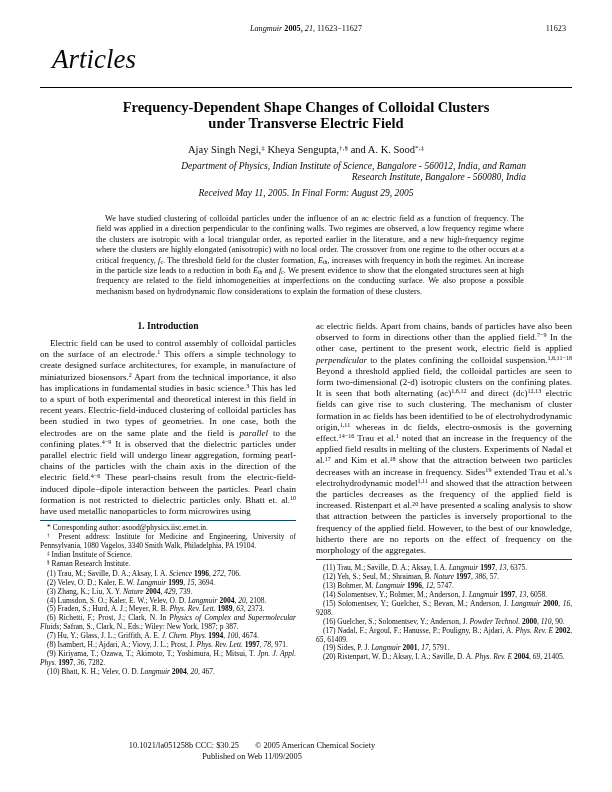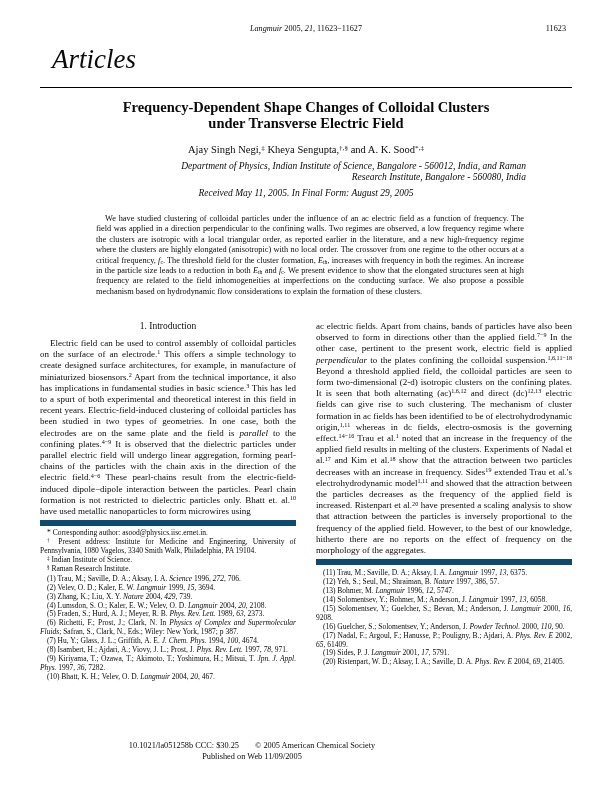--- a/index.html
+++ b/index.html
@@ -3,21 +3,21 @@
 <meta charset="utf-8">
 <style>
   html,body{margin:0;padding:0;}
   body{
     width:612px;height:792px;background:#ffffff;color:#0a0a0a;
     font-family:"Liberation Serif","DejaVu Serif",serif;
     -webkit-font-smoothing:antialiased;
   }
   .page{position:relative;width:612px;height:792px;overflow:hidden;background:#fff;}
   .i{font-style:italic;}
-  .b{font-weight:normal;}
+  .b{font-weight:bold;}
   .sup{font-size:0.68em;position:relative;top:-0.45em;line-height:1;}
   .sub{font-size:0.68em;position:relative;top:0.25em;line-height:1;}
 
   .header-line{position:absolute;top:24px;left:0;width:612px;text-align:center;font-size:8.2px;}
   .page-num{position:absolute;top:24px;right:46px;font-size:8.2px;}
 
   .articles{position:absolute;top:44px;left:52px;font-size:27px;font-style:italic;}
   .rule-top{position:absolute;top:87px;left:40px;width:532px;height:1px;background:#000;}
 
   .title{position:absolute;top:99px;left:66px;width:480px;text-align:center;
@@ -27,24 +27,24 @@
                font-style:italic;font-size:9.5px;line-height:11px;}
   .received{position:absolute;top:188px;left:0;width:612px;text-align:center;
             font-style:italic;font-size:9.5px;}
 
   .abstract{position:absolute;top:214px;left:96px;width:428px;
             font-size:8.3px;line-height:10.4px;text-align:justify;text-indent:9px;}
 
   .col{position:absolute;top:321px;width:256px;}
   .col-left{left:40px;}
   .col-right{left:316px;}
-  .sec-head{font-size:9.5px;font-weight:normal;text-align:center;margin:0 0 7px 0;}
+  .sec-head{font-size:9.5px;font-weight:bold;text-align:center;margin:0 0 7px 0;}
   .bodyp{font-size:9px;line-height:11.2px;text-align:justify;margin:0;}
   .indent{text-indent:10px;}
-  .fnblock{margin-top:3px;border-top:6px solid #0c4a6e;padding-top:3px;}
+  .fnblock{margin-top:3px;border-top:1px solid #0c4a6e;padding-top:3px;}
   .fn,.ref{font-size:7.5px;line-height:8.9px;text-align:justify;margin:0;text-indent:7px;}
   .refs{margin-top:1px;}
 
   .footer{position:absolute;top:741px;left:0;width:504px;text-align:center;
           font-size:8.3px;line-height:10.5px;}
   .footer .gap{display:inline-block;width:16px;}
 </style>
 </head>
 <body>
 

